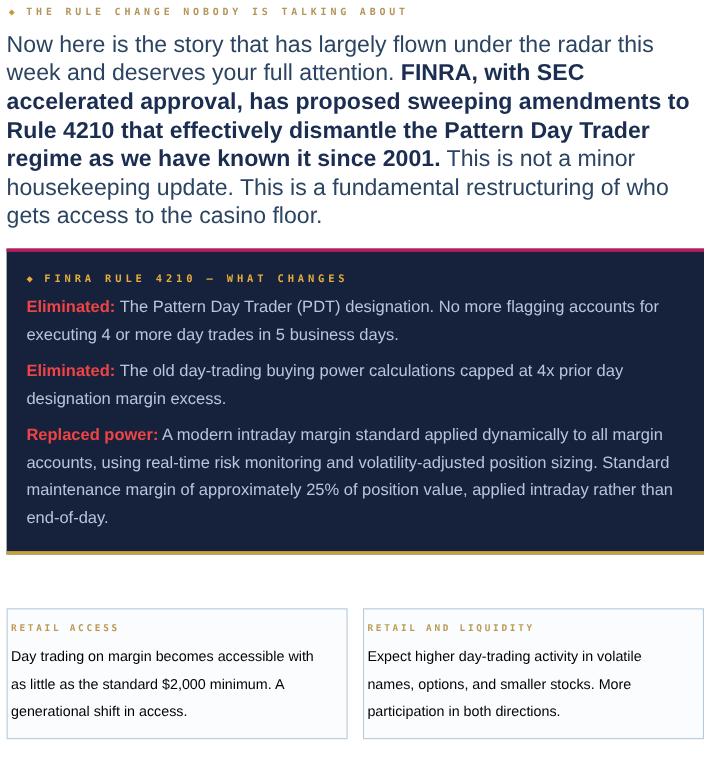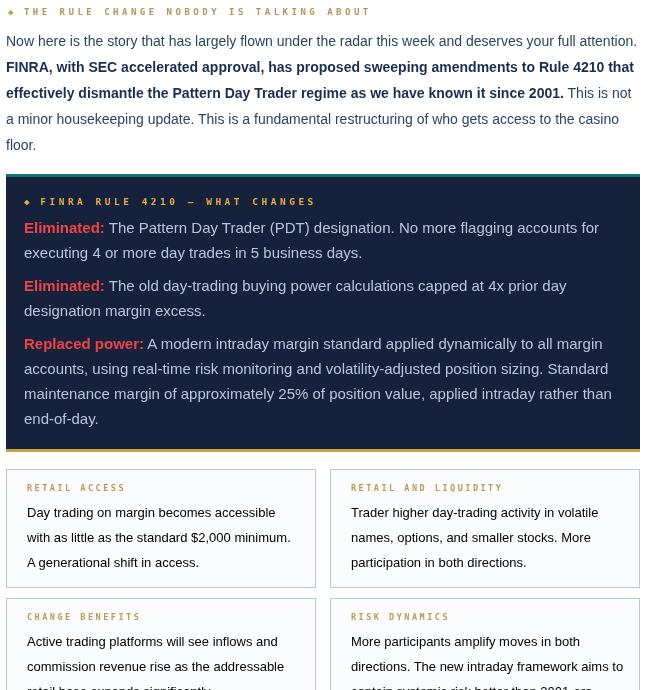--- a/index.html
+++ b/index.html
@@ -28,31 +28,31 @@
   }
   .section-label .diamond {
     color: #c69a39;
     margin-right: 7px;
     font-size: 9px;
   }
 
   
   .intro {
     margin: 11px 0 16px 0;
-    font-size: 14px;
+    font-size: 21px;
     line-height: 26px;
     color: #2b4462;
   }
   .intro strong { color: #1b2d50; }
 
   
   .rule-box {
     margin-top: 4px;
     background: #16213c;
-    border-top: 3px solid #0f766e;
+    border-top: 3px solid #be185d;
     border-bottom: 3px solid #c9a23b;
     padding: 15px 16px 18px 18px;
   }
   .box-label {
     font-family: "DejaVu Sans Mono", monospace;
     font-weight: bold;
     font-size: 9.5px;
     letter-spacing: 3.5px;
     color: #e5ac3e;
     margin: 4px 0 8px 0;
@@ -73,21 +73,22 @@
   
   .cards {
     display: grid;
     grid-template-columns: 1fr 1fr;
     gap: 10px 14px;
     margin-top: 17px;
   }
   .card {
     background: #fbfcfe;
     border: 1px solid #b5cadb;
-    padding: 13px 15px 12px 20px;
+    padding: 13px 15px 12px 3px;
+    margin-top: 32px;
   }
   .card-label {
     font-family: "DejaVu Sans Mono", monospace;
     font-weight: bold;
     font-size: 8.5px;
     letter-spacing: 2.5px;
     color: #ba9b55;
     margin: 0 0 7px 0;
     white-space: nowrap;
   }
@@ -132,21 +133,21 @@
 
   <div class="cards">
 
     <div class="card">
       <div class="card-label">RETAIL ACCESS</div>
       <p class="card-text">Day trading on margin becomes accessible with as little as the standard $2,000 minimum. A generational shift in access.</p>
     </div>
 
     <div class="card">
       <div class="card-label">RETAIL AND LIQUIDITY</div>
-      <p class="card-text">Trader higher day-trading activity in volatile names, options, and smaller stocks. More participation in both directions.</p>
+      <p class="card-text">Expect higher day-trading activity in volatile names, options, and smaller stocks. More participation in both directions.</p>
     </div>
 
     <div class="card">
       <div class="card-label">CHANGE BENEFITS</div>
       <p class="card-text">Active trading platforms will see inflows and commission revenue rise as the addressable retail base expands significantly.</p>
     </div>
 
     <div class="card">
       <div class="card-label">RISK DYNAMICS</div>
       <p class="card-text">More participants amplify moves in both directions. The new intraday framework aims to contain systemic risk better than 2001-era rules.</p>

